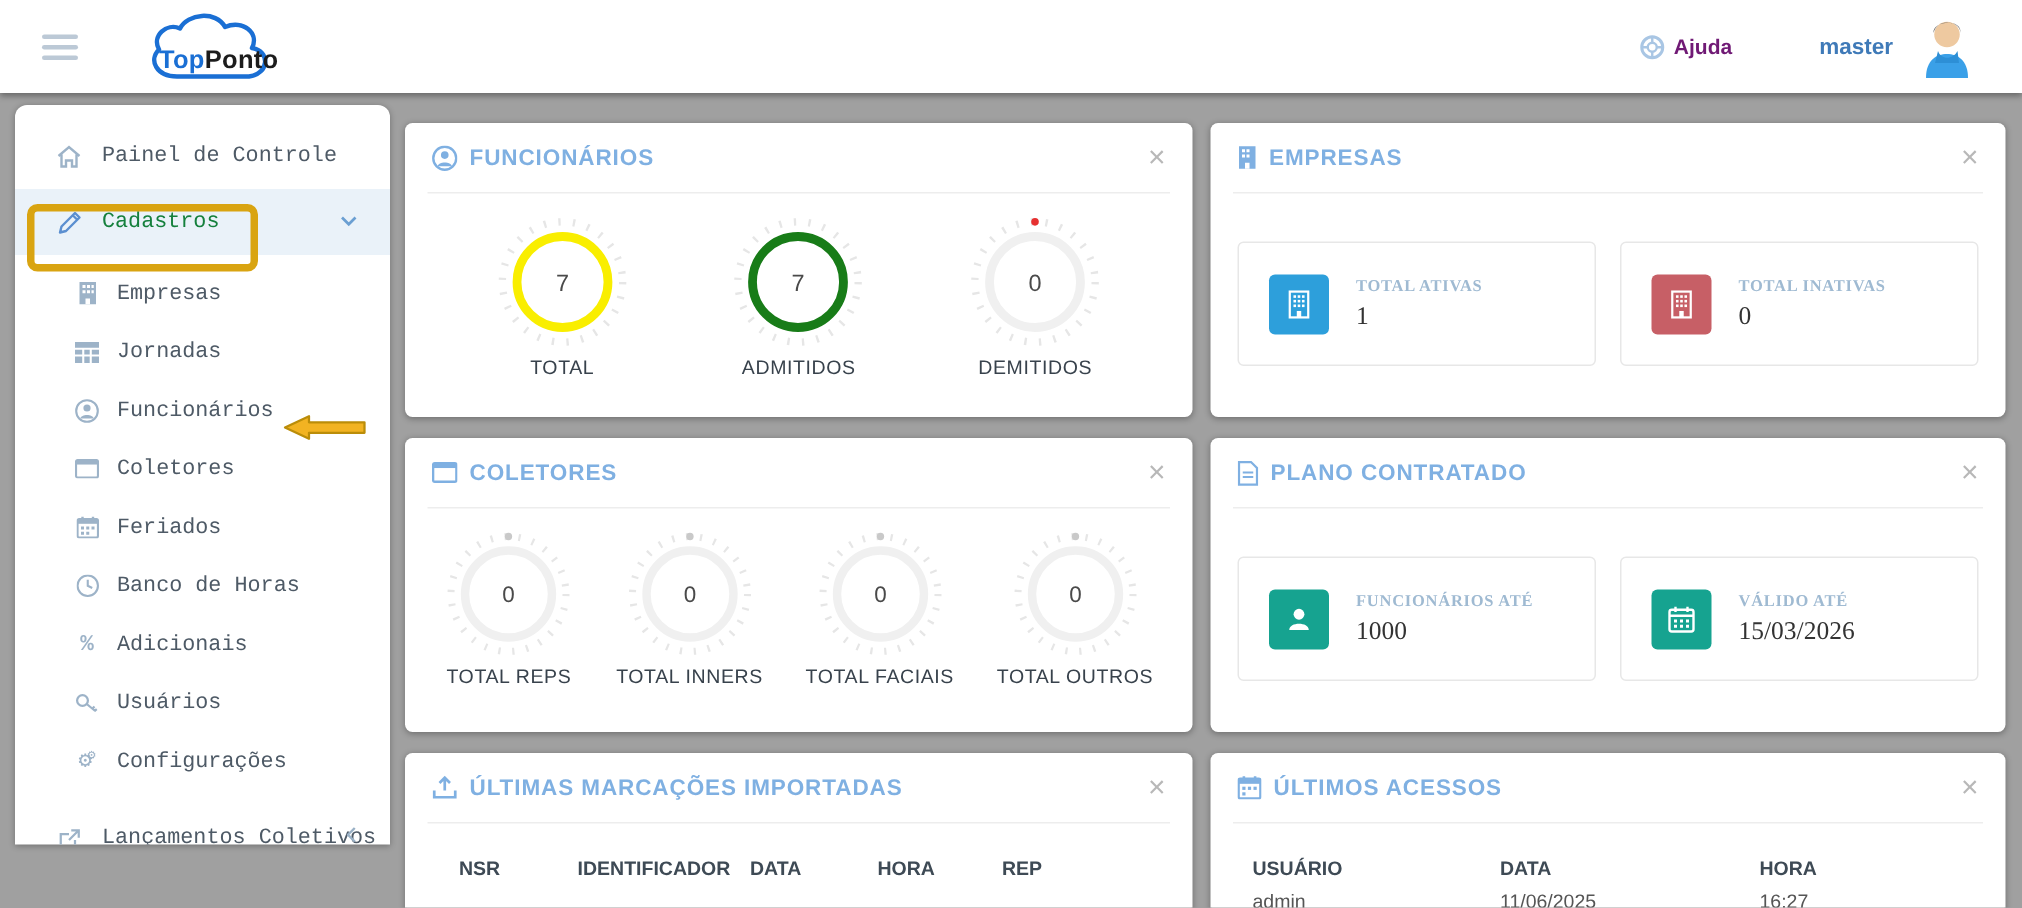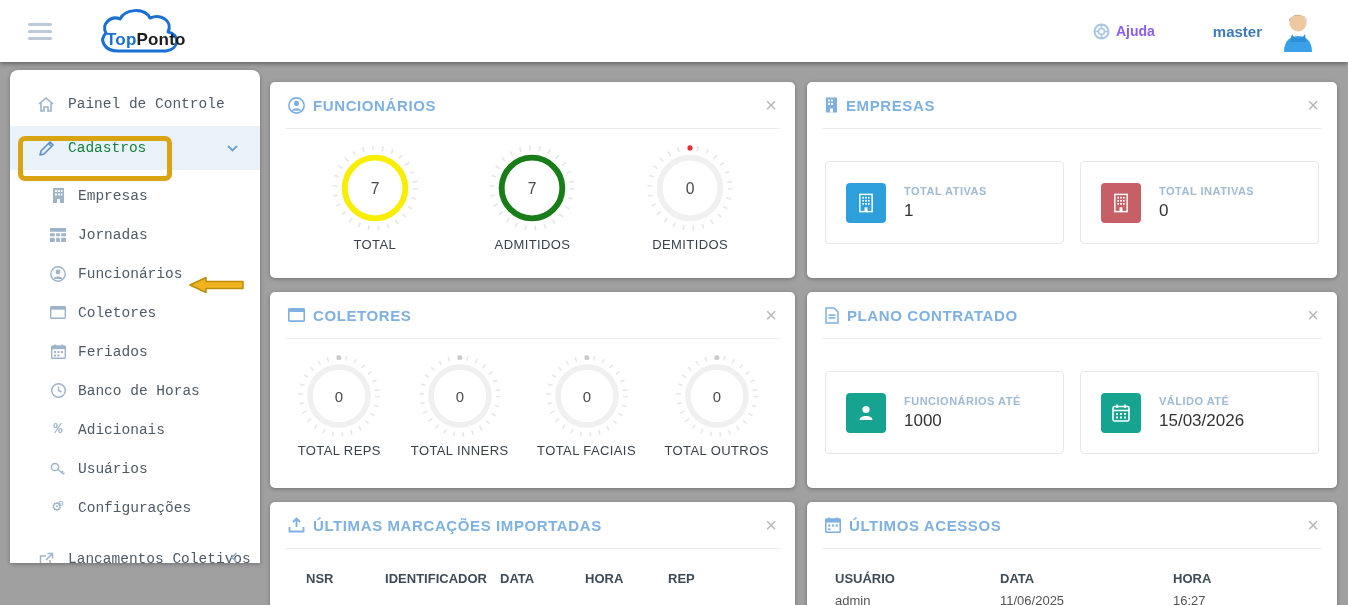--- a/index.html
+++ b/index.html
@@ -10,21 +10,21 @@
   .topbar { position:absolute; left:0; top:0; width:1348px; height:62px; background:#ffffff;
             display:flex; align-items:center; box-shadow:0 2px 4px rgba(0,0,0,.35); z-index:10; }
   .hamburger { margin-left:28px; width:24px; cursor:pointer; }
   .hamburger span { display:block; width:24px; height:3px; background:#bcc9d6; border-radius:2px; margin:4px 0; }
   .logo { position:relative; width:130px; height:56px; margin-left:40px;text-decoration:underline; }
   .logo svg { position:absolute; left:0; top:2px; }
   .logo-text { position:absolute; left:14px; top:27px; font-size:17px; font-weight:700; letter-spacing:.2px; }
   .logo-top { color:#1a6fd4; }
   .logo-ponto { color:#1c1c1c; }
   .topbar-right { margin-left:auto; display:flex; align-items:center; margin-right:30px; }
-  .help-link { display:flex; align-items:center; gap:6px; color:#8b5cf6; font-size:14px; font-weight:600; cursor:pointer; }
+  .help-link { display:flex; align-items:center; gap:6px; color:#701a75; font-size:14px; font-weight:600; cursor:pointer; }
   .username { color:#3f7ab8; font-weight:700; font-size:15px; margin-left:58px; cursor:pointer; }
   .avatar { width:40px; height:42px; margin-left:16px; cursor:pointer; }
 
   
   .sidebar { position:absolute; left:10px; top:70px; width:250px; height:493px; background:#ffffff;
              border-radius:8px 8px 0 0; box-shadow:0 1px 4px rgba(0,0,0,.3); padding-top:12px; overflow:hidden;font-family:Liberation Mono, monospace; }
   .side-item { display:flex; align-items:center; height:44px; padding-left:26px; cursor:pointer;
                color:#4e5a66; font-size:14.5px; position:relative; }
   .side-item .ic { width:20px; display:flex; justify-content:center; margin-right:12px; }
   .side-item.active { background:#eaf2f9; color:#15803d; }
@@ -58,21 +58,21 @@
 
   
   .gauge-row { display:flex; justify-content:space-around; padding:14px 26px 0 26px; }
   .gauge { display:flex; flex-direction:column; align-items:center; }
   .gauge-label { margin-top:4px; font-size:13px; color:#38424c; letter-spacing:.4px; }
   .gauge text { font-size:16px; fill:#4a4a4a; font-family:"Liberation Sans",sans-serif; }
 
   
   .card-row { display:flex; gap:16px; padding:32px 18px 0 18px; }
   .info-card { flex:1; border:1px solid #e7e7e7; border-radius:4px; height:83px;
-               display:flex; align-items:center; padding:0 20px; gap:18px; background:#fff; }
+               display:flex; align-items:center; padding:0 20px; gap:18px; background:#fff;font-family:Liberation Serif, serif; }
   .card-icon { width:40px; height:40px; border-radius:4px; display:flex; align-items:center; justify-content:center; }
   .card-label { font-size:11px; font-weight:700; color:#9fbad2; letter-spacing:.5px; }
   .card-value { font-size:17px; color:#333; margin-top:4px; }
 
   
   .tbl { padding:22px 0 0 0; font-size:13px; }
   .tbl-row { display:flex; }
   .tbl-head { color:#3e4a55; font-weight:700; }
   .tbl-data { color:#555; margin-top:7px; }
   .w-marc .tbl-row { padding-left:36px; }

